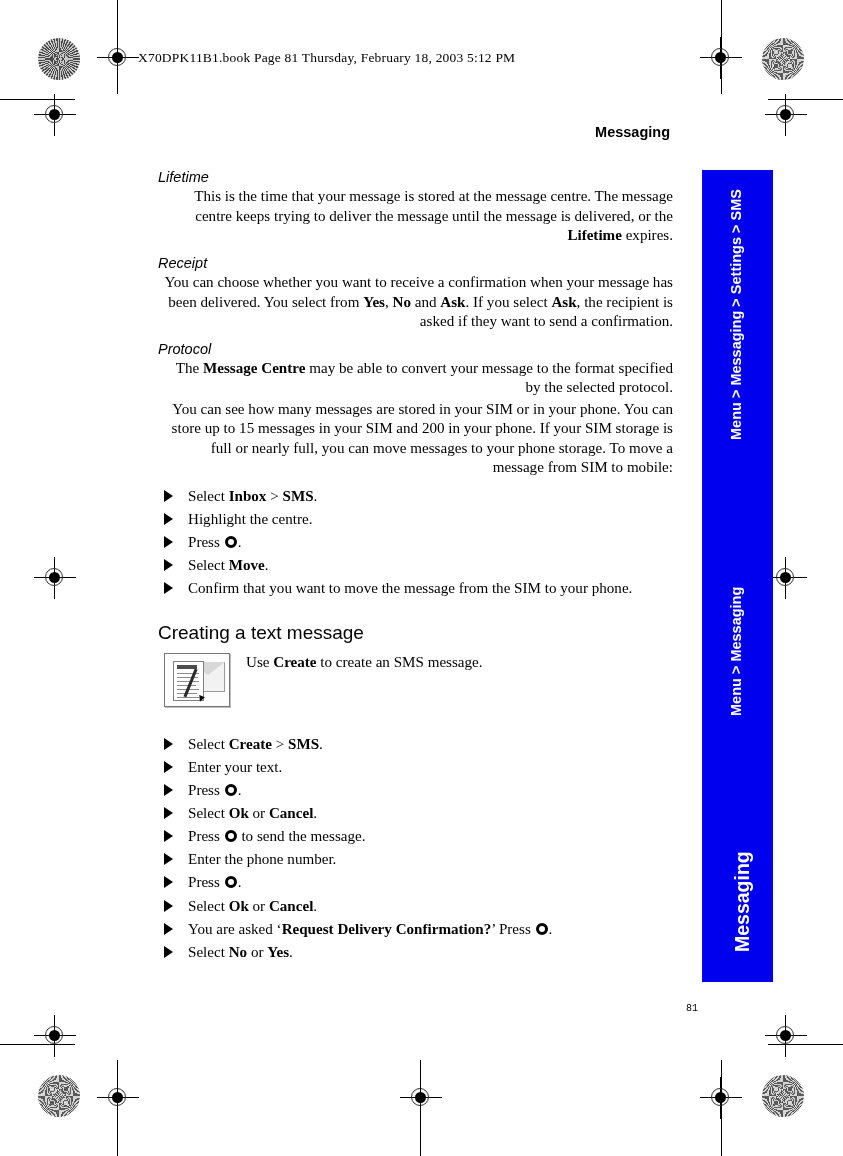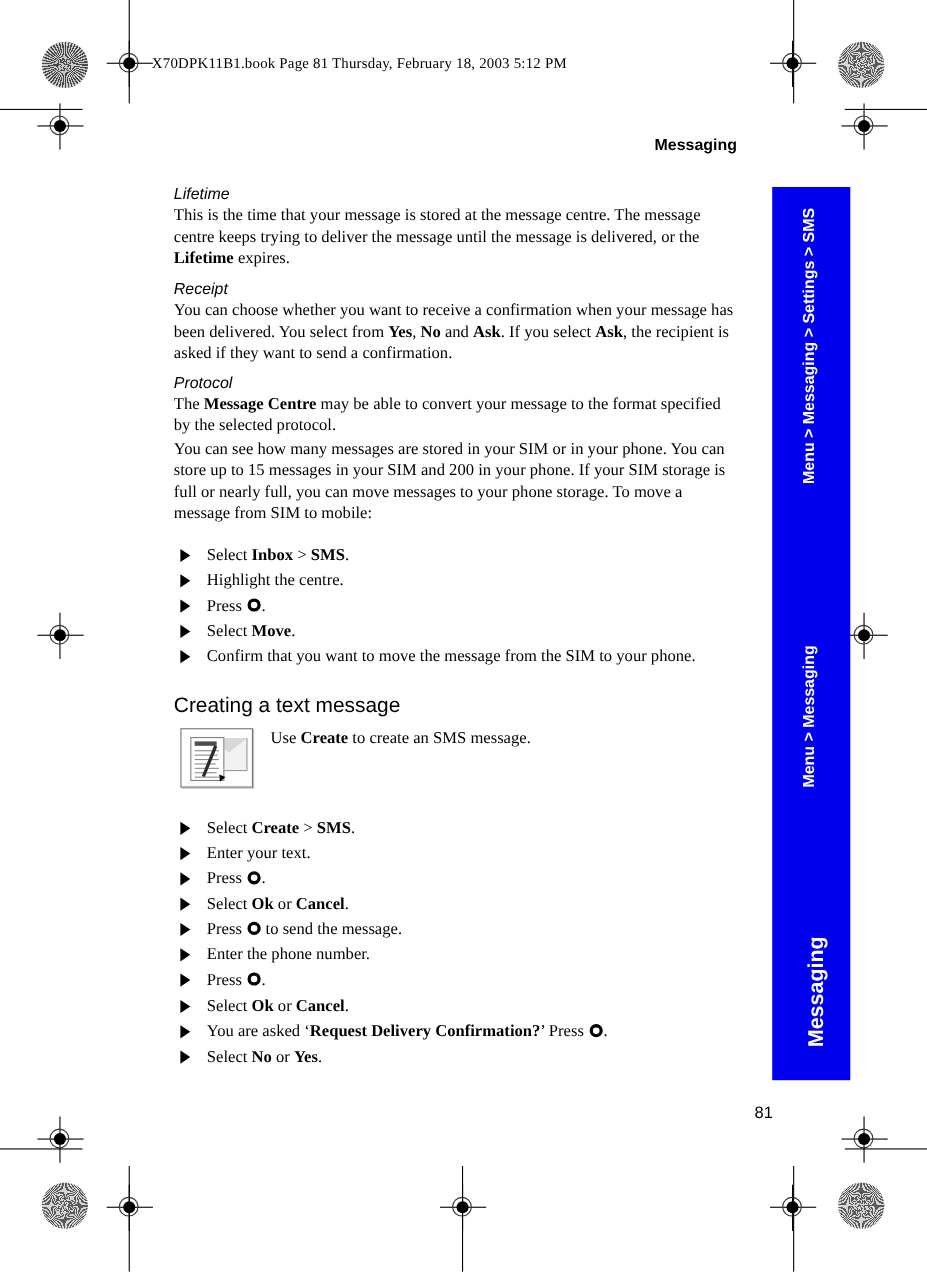--- a/index.html
+++ b/index.html
@@ -102,28 +102,28 @@
     font-weight: normal;
     font-size: 19px;
     margin: 22px 0 8px 0;
     line-height: 1.2;
   }
   p.body {
     font-family: "Liberation Serif", serif;
     font-size: 15.1px;
     line-height: 1.29;
     margin: 0 0 2px 0;
-    text-align: left;
+    text-align: right;
   }
   b { font-weight: bold; }
 
   
   ul.steps {
     list-style: none;
-    margin: 16px 0 0 0;
+    margin: 7px 0 0 0;
     padding: 0;
   }
   ul.steps li {
     position: relative;
     padding-left: 30px;
     font-family: "Liberation Serif", serif;
     font-size: 15.1px;
     line-height: 1.53;
   }
   ul.steps li .arrow {
@@ -255,22 +255,22 @@
     font-size: 19.5px;
     left: 29px;
     top: 782px;
   }
 
   
   .folio {
     position: absolute;
     left: 686px;
     top: 1003px;
-    font-family: Liberation Sans, sans-serif;
-    font-size: 15px;
+    font-family: Liberation Mono, monospace;
+    font-size: 10px;
   }
 </style>
 </head>
 <body>
 
 <div class="reg-star" style="left:38px; top:38px;"></div>
 <div class="reg-star fine" style="left:762px; top:38px;"></div>
 <div class="reg-star fine" style="left:38px; top:1075px;"></div>
 <div class="reg-star fine" style="left:762px; top:1075px;"></div>
 

